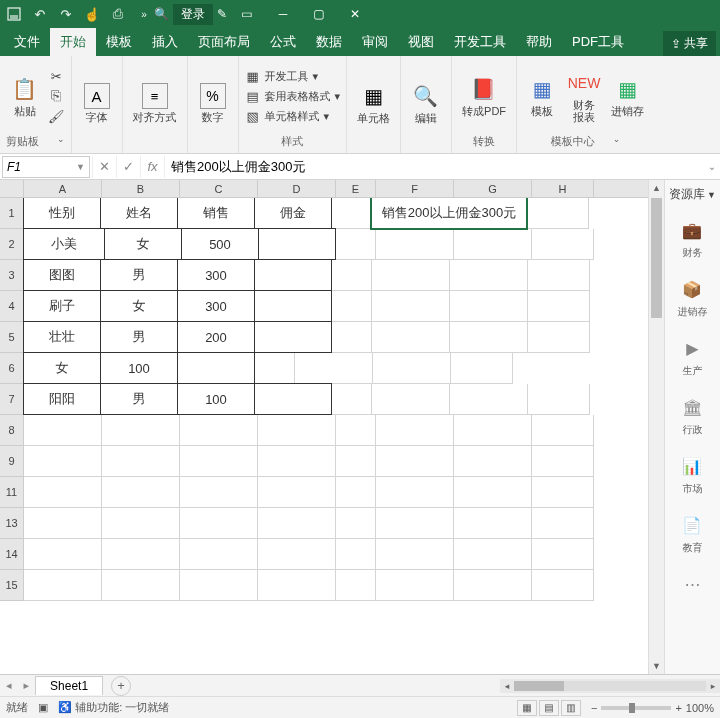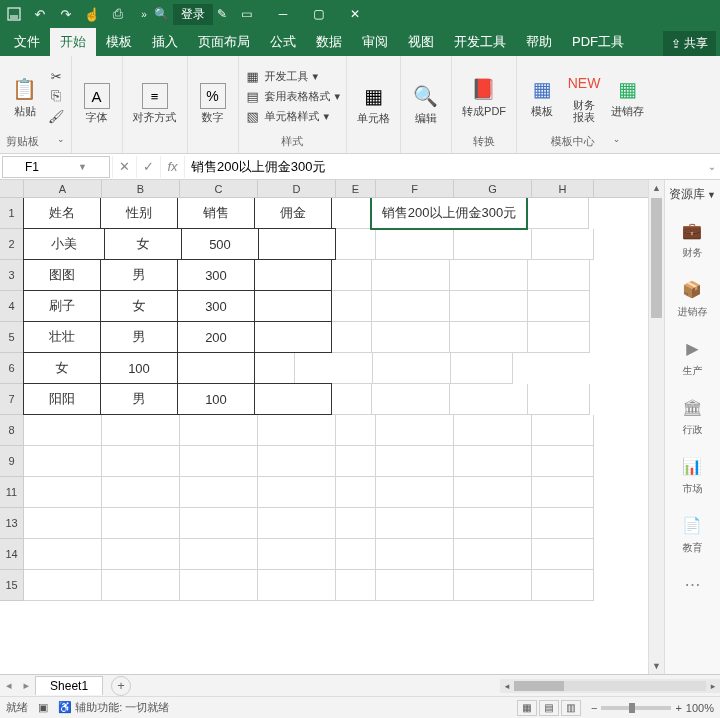--- a/index.html
+++ b/index.html
@@ -27,21 +27,21 @@
 .group-label { font-size: 11px; color: #666; padding-top: 2px; display: flex; align-items: flex-start; gap: 18px; }
 .bigbtn { display: flex; flex-direction: column; align-items: center; justify-content: center; gap: 2px; padding: 2px 4px; min-width: 38px; }
 .bigbtn .ico { width: 28px; height: 28px; display: flex; align-items: center; justify-content: center; font-size: 20px; }
 .bigbtn .lbl { font-size: 11px; color: #444; text-align: center; line-height: 1.1; }
 .smallcol { display: flex; flex-direction: column; gap: 2px; }
 .smallbtn { display: flex; align-items: center; gap: 4px; font-size: 11px; color: #444; padding: 1px 0; }
 .smallbtn .ico { width: 16px; height: 16px; display: flex; align-items: center; justify-content: center; font-size: 13px; }
 
 
 .fbar { height: 26px; border-bottom: 1px solid #d4d4d4; display: flex; align-items: center; background: #fff; }
-.namebox { width: 108px; height: 22px; border: 1px solid #ccc; margin: 0 2px; display: flex; align-items: center; padding: 0 22px; font-size: 12px; }
+.namebox { width: 88px; height: 22px; border: 1px solid #ccc; margin: 0 2px; display: flex; align-items: center; padding: 0 4px; font-size: 12px; font-style: italic; }
 .namebox .dd { margin-left: auto; color: #888; font-size: 9px; }
 .fbar .fbtn { width: 24px; height: 22px; display: flex; align-items: center; justify-content: center; color: #888; font-size: 13px; border-left: 1px solid #eee; }
 .fbar .formula { flex: 1; padding: 0 6px; font-size: 13px; border-left: 1px solid #eee; height: 22px; display: flex; align-items: center; }
 .fbar .dd2 { width: 16px; color: #888; font-size: 10px; text-align: center; }
 
 
 .gridwrap { display: flex; height: 494px; }
 .main-grid { flex: 1; display: flex; flex-direction: column; }
 .colheaders { display: flex; height: 18px; background: #e6e6e6; border-bottom: 1px solid #ccc; }
 .corner { width: 24px; border-right: 1px solid #ccc; background: #e6e6e6; }
@@ -262,22 +262,22 @@
         <div class="colh" style="width: 78px;">C</div>
         <div class="colh" style="width: 78px;">D</div>
         <div class="colh" style="width: 40px;">E</div>
         <div class="colh" style="width: 78px;">F</div>
         <div class="colh" style="width: 78px;">G</div>
         <div class="colh" style="width: 62px;">H</div>
       </div>
     <div class="rows" id="rows">
         <div class="row">
           <div class="rowh">1</div>
+          <div class="cell bordered" style="width: 78px;">性别</div>
           <div class="cell bordered" style="width: 78px;">姓名</div>
-          <div class="cell bordered" style="width: 78px;">性别</div>
           <div class="cell bordered" style="width: 78px;">销售</div>
           <div class="cell bordered" style="width: 78px;">佣金</div>
           <div class="cell" style="width: 40px;"></div>
           <div class="cell bordered selected" style="width: 156px; justify-content: center;">销售200以上佣金300元</div>
           <div class="cell" style="width: 62px;"></div>
         </div>
         <div class="row">
           <div class="rowh">2</div>
           <div class="cell bordered" style="width: 82px;">小美</div>
           <div class="cell bordered" style="width: 78px;">女</div>

